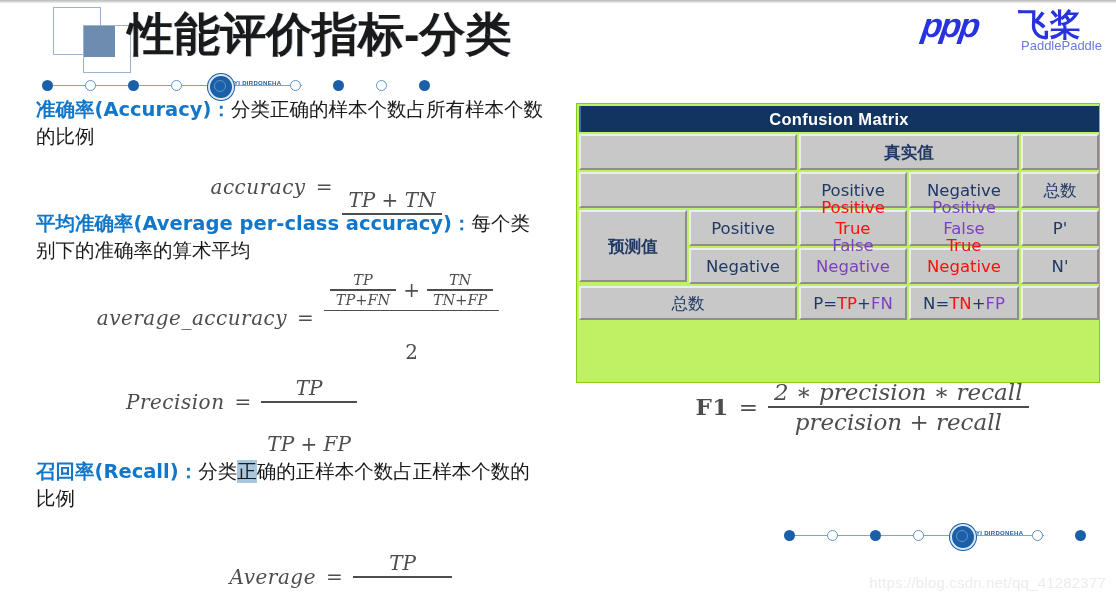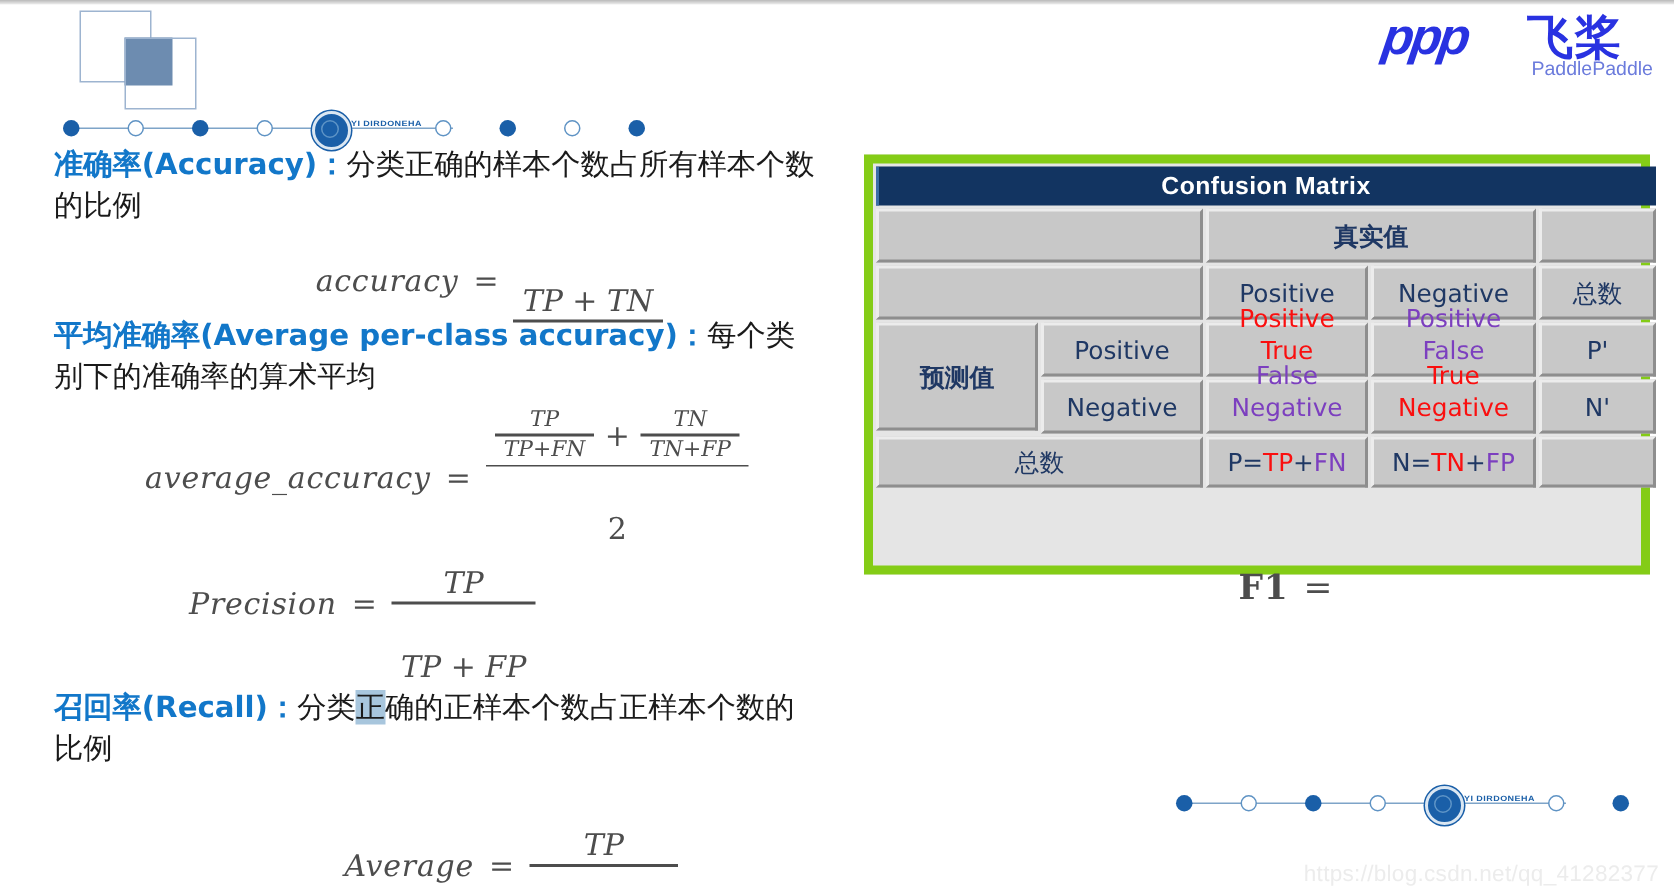--- a/index.html
+++ b/index.html
@@ -204,23 +204,23 @@
   #m-precision { top: 333px; }
   #m-precision .formula { margin-top: 14px; margin-left: 90px; }
   #m-recall    { top: 458px; }
   #m-recall .formula { margin-top: 10px; margin-left: 100px; }
 
   
   .cm {
     position: absolute;
     left: 576px; top: 103px;
     width: 524px; height: 280px;
-    background: #e5e5e5;
+    background: #bef264;
     box-sizing: border-box;
-    border: 6px solid #84cc16;
+    border: 1px solid #84cc16;
   }
   .cm-title {
     position: absolute;
     left: 2px; top: 2px;
     width: 520px; height: 26px;
     background: #123461;
     color: #ffffff;
     font-size: 16.5px;
     font-weight: bold;
     display: flex;
@@ -274,20 +274,21 @@
 <div class="slide">
 
   <div class="top-rule"></div>
 
   <div class="title-logo">
     <div class="sq sq1"></div>
     <div class="fill2"></div>
     <div class="sq sq2"></div>
   </div>
 
+  <div class="slide-title">性能评价指标-分类</div>
 
   <div class="paddle-logo">
     <div class="paddle-mark">ppp</div>
     <div class="paddle-cn">飞桨</div>
     <div class="paddle-en">PaddlePaddle</div>
   </div>
 
   <div class="dotline" id="dotline-top">
     <div class="track" style="width:256px"></div>
     <div class="dot filled" style="left:2px"></div>
@@ -422,20 +423,25 @@
         <span class="navy">+</span>
         <span class="purple">FP</span>
     </div>
     <div class="cell" style="left:444px; top:182px; width:78px; height:34px;"></div>
   </div>
 
   <div id="f1-block">
     <div class="formula">
       <span class="fname" style="font-style:normal;font-size:23px;font-weight:bold;">F1</span>
       <span class="eq" style="font-size:23px;">=</span>
+      <span class="frac">
+        <span class="num" style="font-size:23px;">2 ∗ precision ∗ recall</span>
+        <span class="bar"></span>
+        <span class="den" style="font-size:23px;">precision + recall</span>
+      </span>
     </div>
   </div>
 
   <div class="dotline" id="dotline-bottom">
     <div class="track" style="width:256px"></div>
     <div class="dot filled" style="left:2px"></div>
     <div class="dot hollow" style="left:45px"></div>
     <div class="dot filled" style="left:88px"></div>
     <div class="dot hollow" style="left:131px"></div>
     <div class="badge" style="left:168px"></div>

